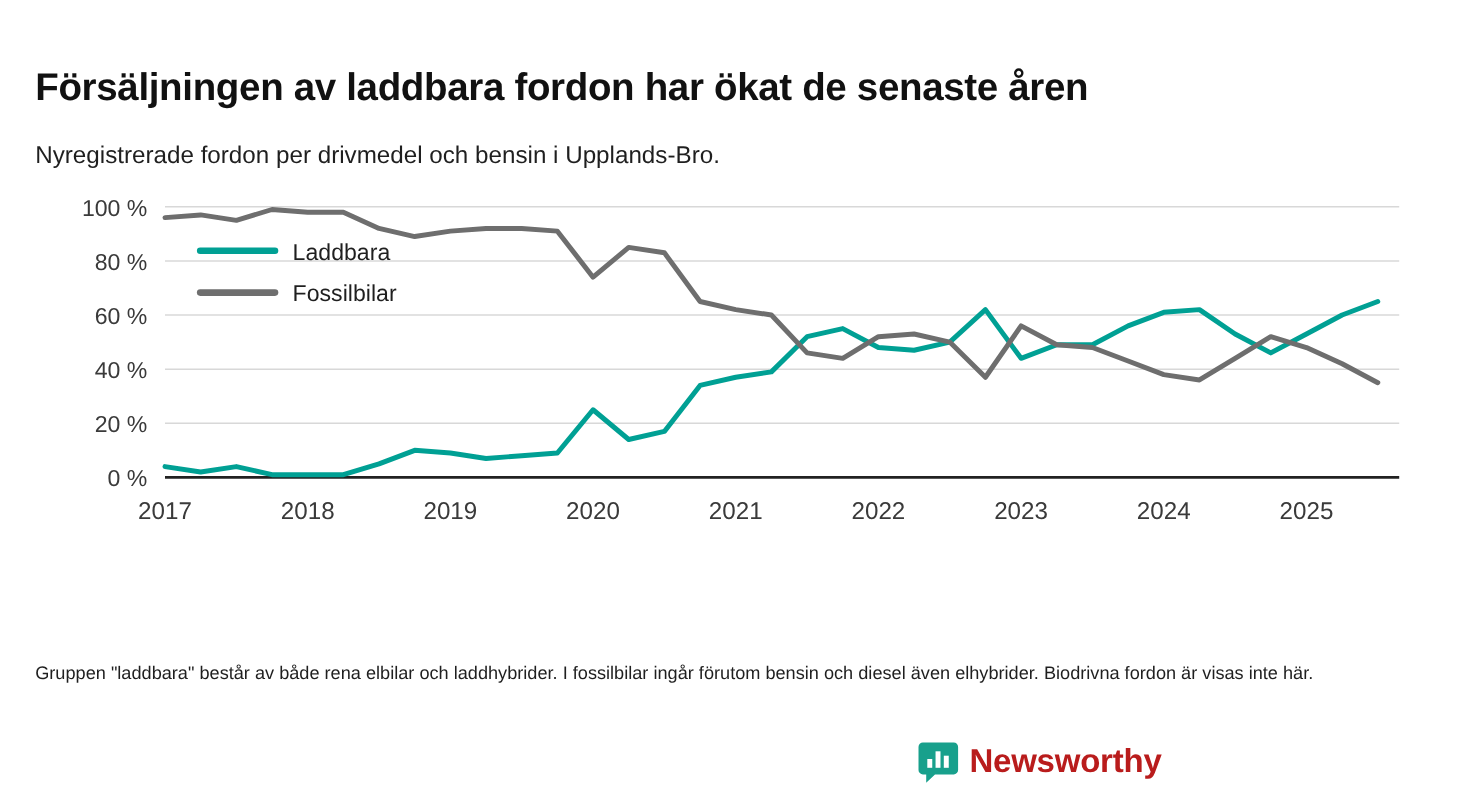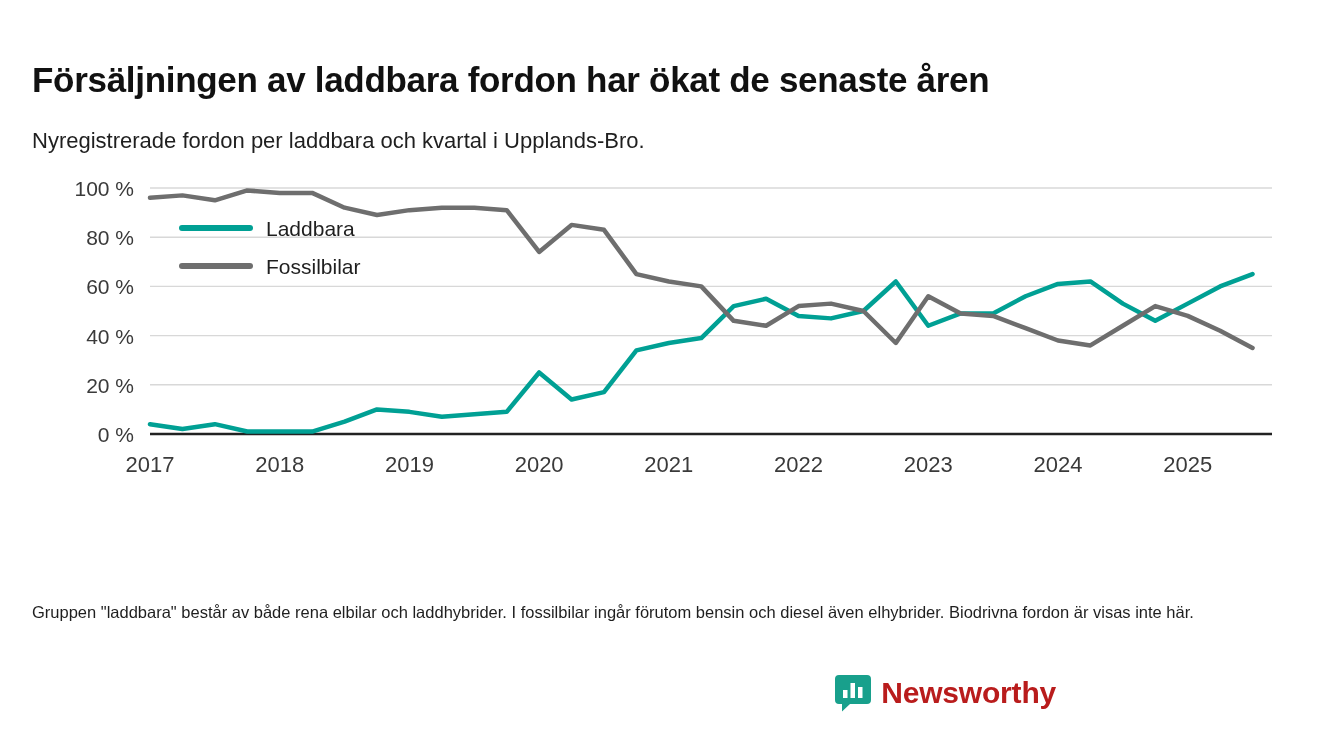--- a/index.html
+++ b/index.html
@@ -81,21 +81,21 @@
     font-size: 22px;
     fill: #3a3a3a;
   }
 </style>
 </head>
 <body>
 
 <div class="page">
 
   <h1 class="title">Försäljningen av laddbara fordon har ökat de senaste åren</h1>
-  <h2 class="subtitle">Nyregistrerade fordon per laddbara och kvartal i Upplands-Bro.</h2>
+  <h2 class="subtitle">Nyregistrerade fordon per drivmedel och bensin i Upplands-Bro.</h2>
 
   <div class="chart-wrap">
     <svg class="chart-svg" id="chart" width="1276" height="330" viewBox="0 0 1276 330">
         <line x1="118" x2="1240" y1="258" y2="258" stroke="#222222" stroke-width="2.5"></line>
         <text x="102" y="266" text-anchor="end" class="axis-label">0 %</text>
         <line x1="118" x2="1240" y1="208.8" y2="208.8" stroke="#d8d8d8" stroke-width="1.4"></line>
         <text x="102" y="216.8" text-anchor="end" class="axis-label">20 %</text>
         <line x1="118" x2="1240" y1="159.6" y2="159.6" stroke="#d8d8d8" stroke-width="1.4"></line>
         <text x="102" y="167.6" text-anchor="end" class="axis-label">40 %</text>
         <line x1="118" x2="1240" y1="110.4" y2="110.4" stroke="#d8d8d8" stroke-width="1.4"></line>

